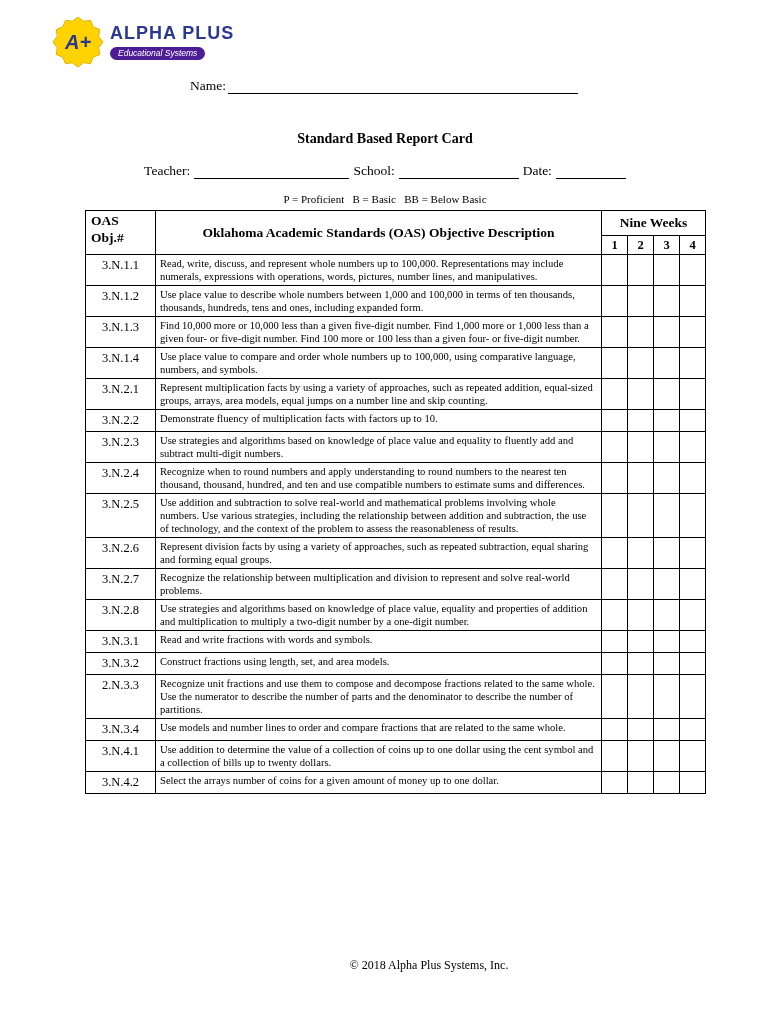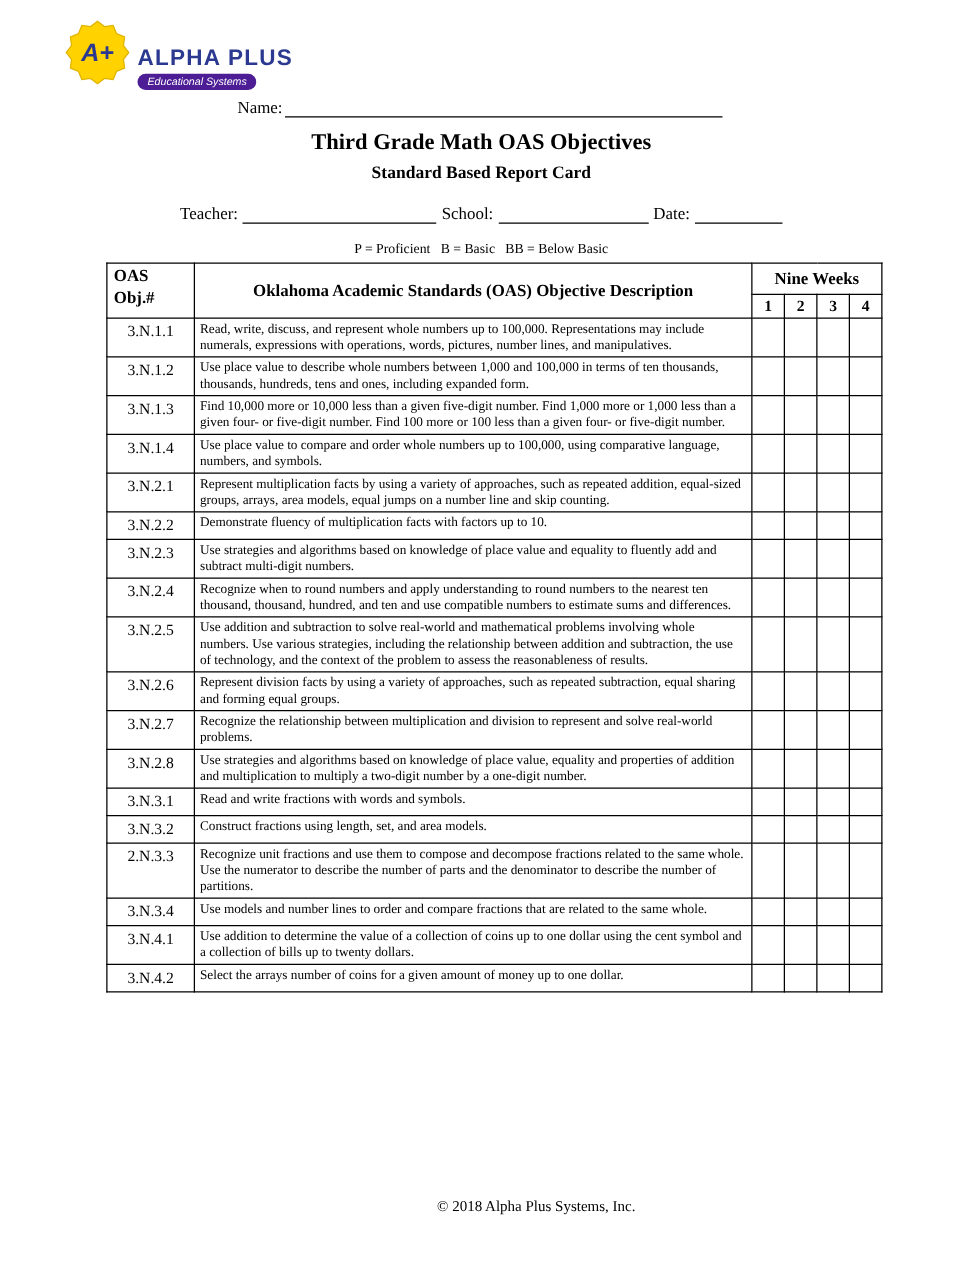--- a/index.html
+++ b/index.html
@@ -3,21 +3,21 @@
 <meta charset="utf-8">
 <style>
   html,body{margin:0;padding:0;background:#fff;}
   body{width:770px;height:1024px;overflow:hidden;font-family:"Liberation Serif",serif;color:#000;}
   .page{position:relative;width:770px;height:1024px;}
 
   
   .logo{position:absolute;top:16px;left:52px;display:flex;align-items:flex-start;gap:6px;}
   .badge{width:52px;height:52px;display:block;}
   .brand-block{padding-top:8px;}
-  .brand{font-family:"Liberation Sans",sans-serif;font-weight:bold;font-size:18px;letter-spacing:1px;color:#2b3990;line-height:1;margin-top:13px;}
+  .brand{font-family:"Liberation Sans",sans-serif;font-weight:bold;font-size:18px;letter-spacing:1px;color:#2b3990;line-height:1;}
   .tagline{display:inline-block;margin-top:2px;background:#4c1d95;color:#fff;font-family:"Liberation Sans",sans-serif;font-style:italic;font-size:8.5px;line-height:1.3;padding:1px 8px;border-radius:7px;}
 
   
   .name-line{position:absolute;top:78px;left:190px;font-size:13.5px;display:flex;align-items:flex-end;}
   .blank{display:inline-block;border-bottom:1.6px solid #000;height:13px;}
   .name-blank{width:350px;margin-left:2px;}
   .title{margin:0;position:absolute;top:103px;left:0;width:100%;text-align:center;font-size:18px;font-weight:bold;}
   .subtitle{margin:0;position:absolute;top:131px;left:0;width:100%;text-align:center;font-size:14px;font-weight:bold;}
   .teacher-line{position:absolute;top:163px;left:0;width:100%;display:flex;justify-content:center;align-items:flex-end;gap:4px;font-size:13.5px;}
   .t-blank{width:155px;}
@@ -56,21 +56,20 @@
       <div class="brand">ALPHA PLUS</div>
       <div class="tagline">Educational Systems</div>
     </div>
   </div>
 
   <div class="name-line">
     <span>Name:</span>
     <span class="blank name-blank"></span>
   </div>
 
-  <h1 class="title">Third Grade Math OAS Objectives</h1>
   <h2 class="subtitle">Standard Based Report Card</h2>
 
   <div class="teacher-line">
     <span>Teacher:</span>
     <span class="blank t-blank"></span>
     <span>School:</span>
     <span class="blank s-blank"></span>
     <span>Date:</span>
     <span class="blank d-blank"></span>
   </div>

